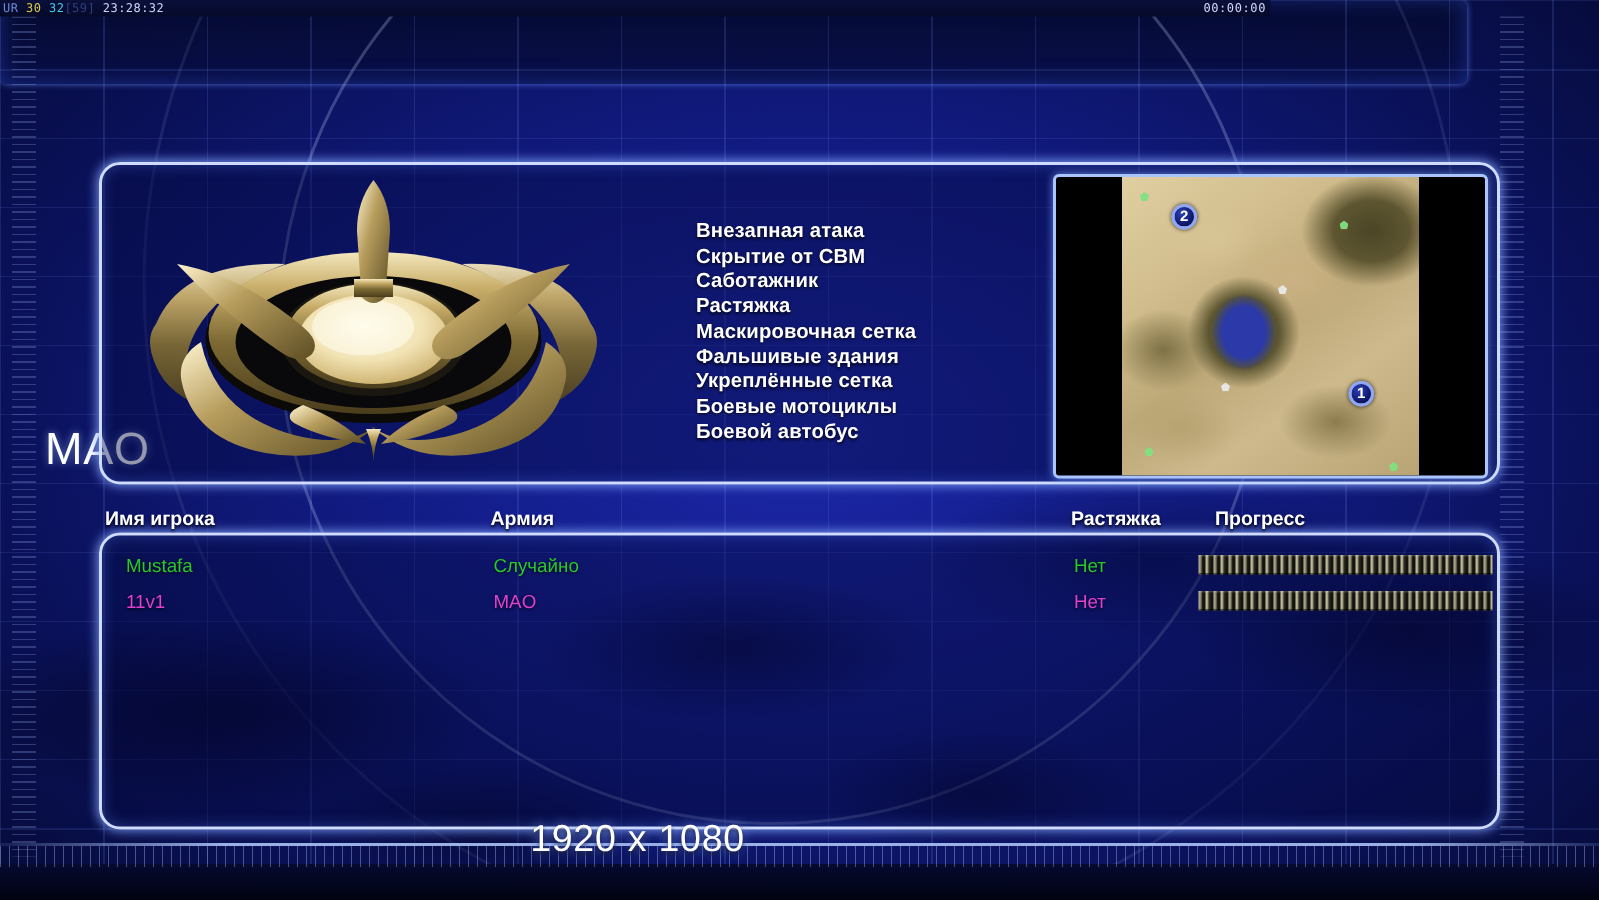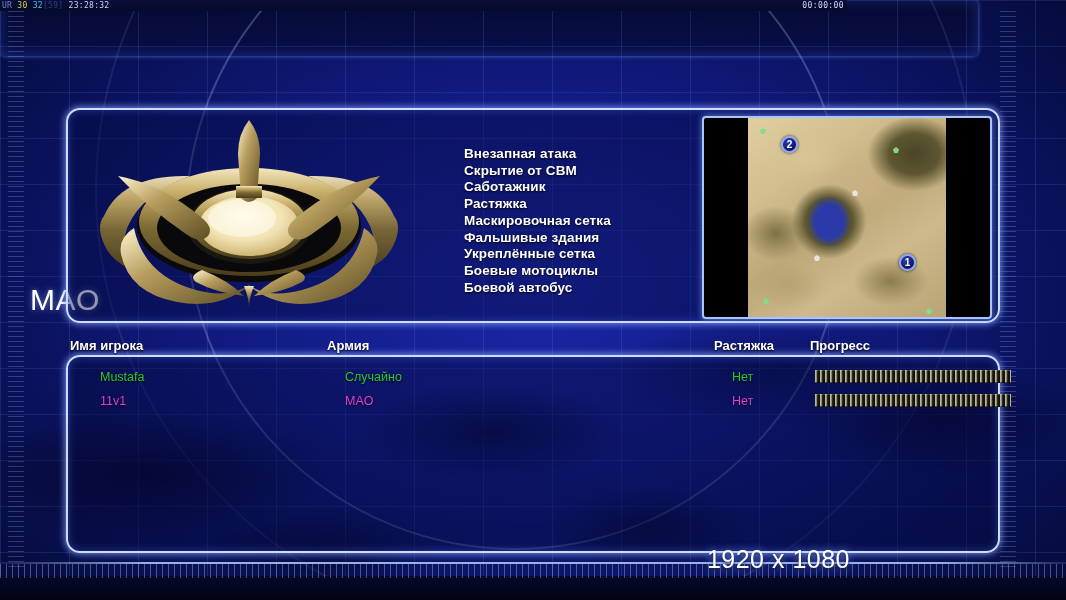--- a/index.html
+++ b/index.html
@@ -213,21 +213,21 @@
     font-size: 13px; font-weight: bold; color: #ffffff;
     text-shadow: 0 1px 2px rgba(0,0,10,.9);
     white-space: nowrap;
   }
   .col-name  { left: 4px; }
   .col-army  { left: 261px; }
   .col-team  { left: 648px; }
   .col-prog  { left: 731px; margin-left: 13px; }
 
   .roster-row {
-    position: absolute; left: 16px; width: 934px; height: 24px; z-index: 20; text-align: right;
+    position: absolute; left: 0; width: 934px; height: 24px; z-index: 20; text-align: right;
   }
   .roster-row .cell {
     position: absolute; top: 0;
     font-size: 12.5px;
     line-height: 24px;
     white-space: nowrap;
     text-shadow: 0 1px 2px rgba(0,0,10,.85);
   }
   .cell.name { left: 16px; }
   .cell.army { left: 261px; }
@@ -241,21 +241,21 @@
         #8f8a72 1px 2px,
         #2a2a22 2px 3px,
         #14140f 3px 5px);
     border-top: 1px solid rgba(255,255,255,.18);
     border-bottom: 1px solid rgba(0,0,0,.5);
   }
 
   
   #resolution {
     position: absolute; left: 0; bottom: 26px; width: 850px;
-    text-align: right;
+    text-align: center;
     font-size: 25px; color: #ffffff;
     letter-spacing: .5px;
     text-shadow: 0 0 8px rgba(120,160,255,.85), 0 2px 3px rgba(0,0,20,.9);
     z-index: 30;
   }
 </style>
 </head>
 <body>
 
 <div id="stage">

